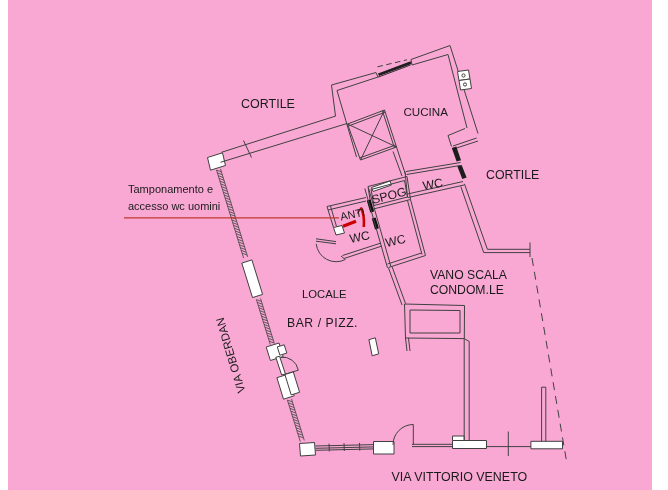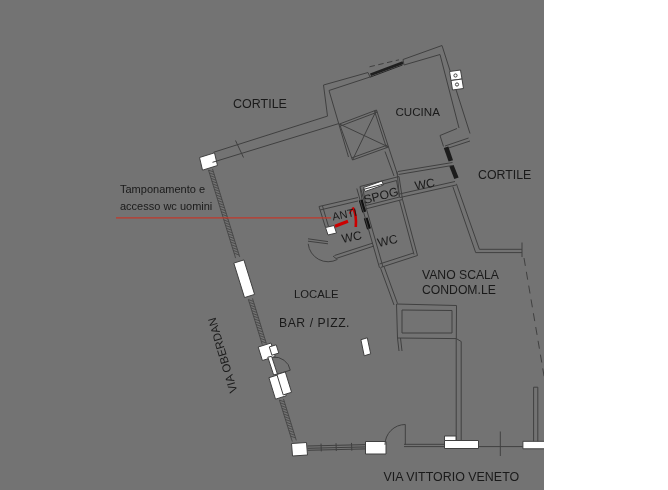--- a/index.html
+++ b/index.html
@@ -1,16 +1,16 @@
 <!DOCTYPE html>
 <html><head>
 <meta charset="utf-8">
 <style>
   html,body{margin:0;padding:0;background:#ffffff;}
-  .page{position:relative;width:544px;height:490px;background:#737373;overflow:hidden;}
+  .page{position:relative;width:644px;height:490px;background:#f9a8d4;overflow:hidden;margin-left:8px;}
   svg{display:block;}
   text{font-family:"Liberation Sans", sans-serif;fill:#1a1a1a;}
 </style>
 </head>
 <body>
 <div class="page">
 <svg width="668" height="490" viewBox="0 0 668 490">
   <g fill="none" stroke="#404040" stroke-width="1">
 
     <polygon points="199.5,157.5 214.5,152.8 217.5,165.5 202.5,170.2" fill="#fff"></polygon>

